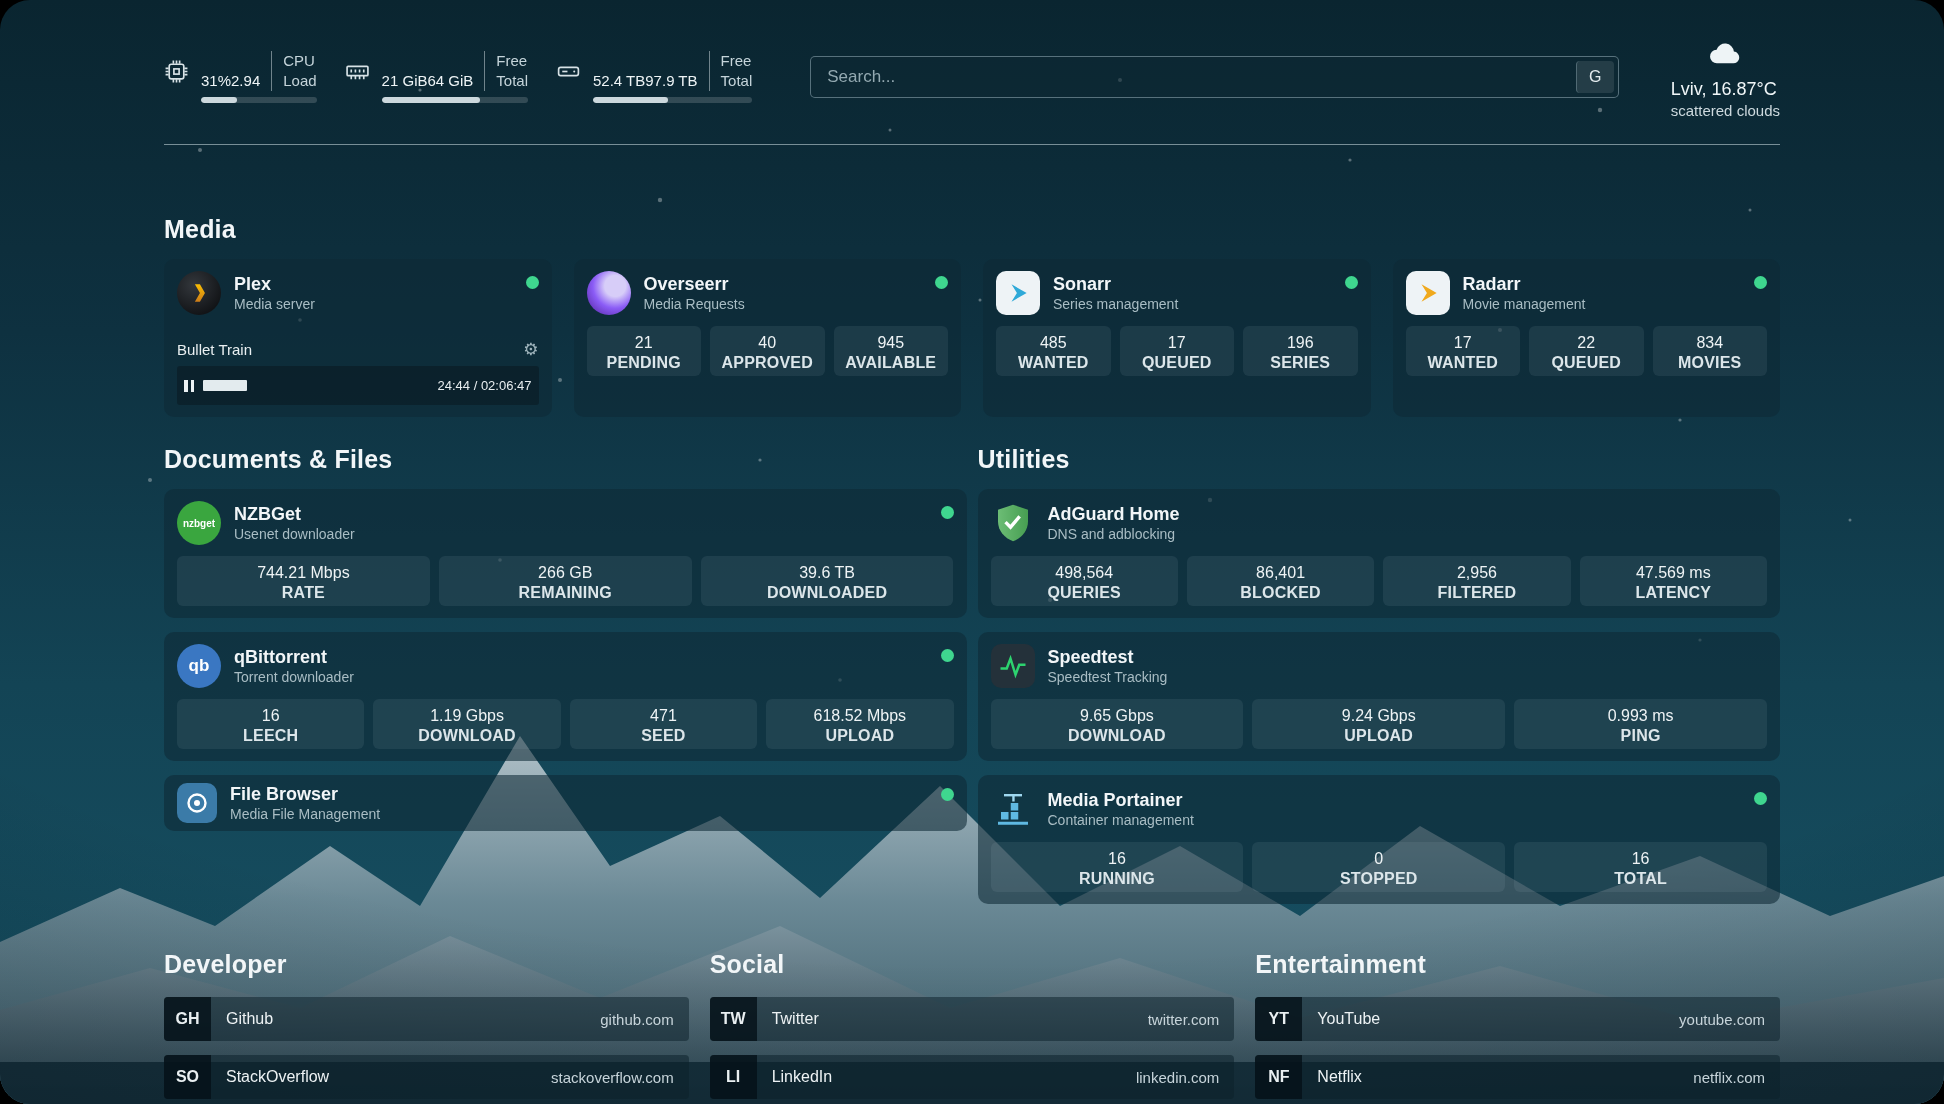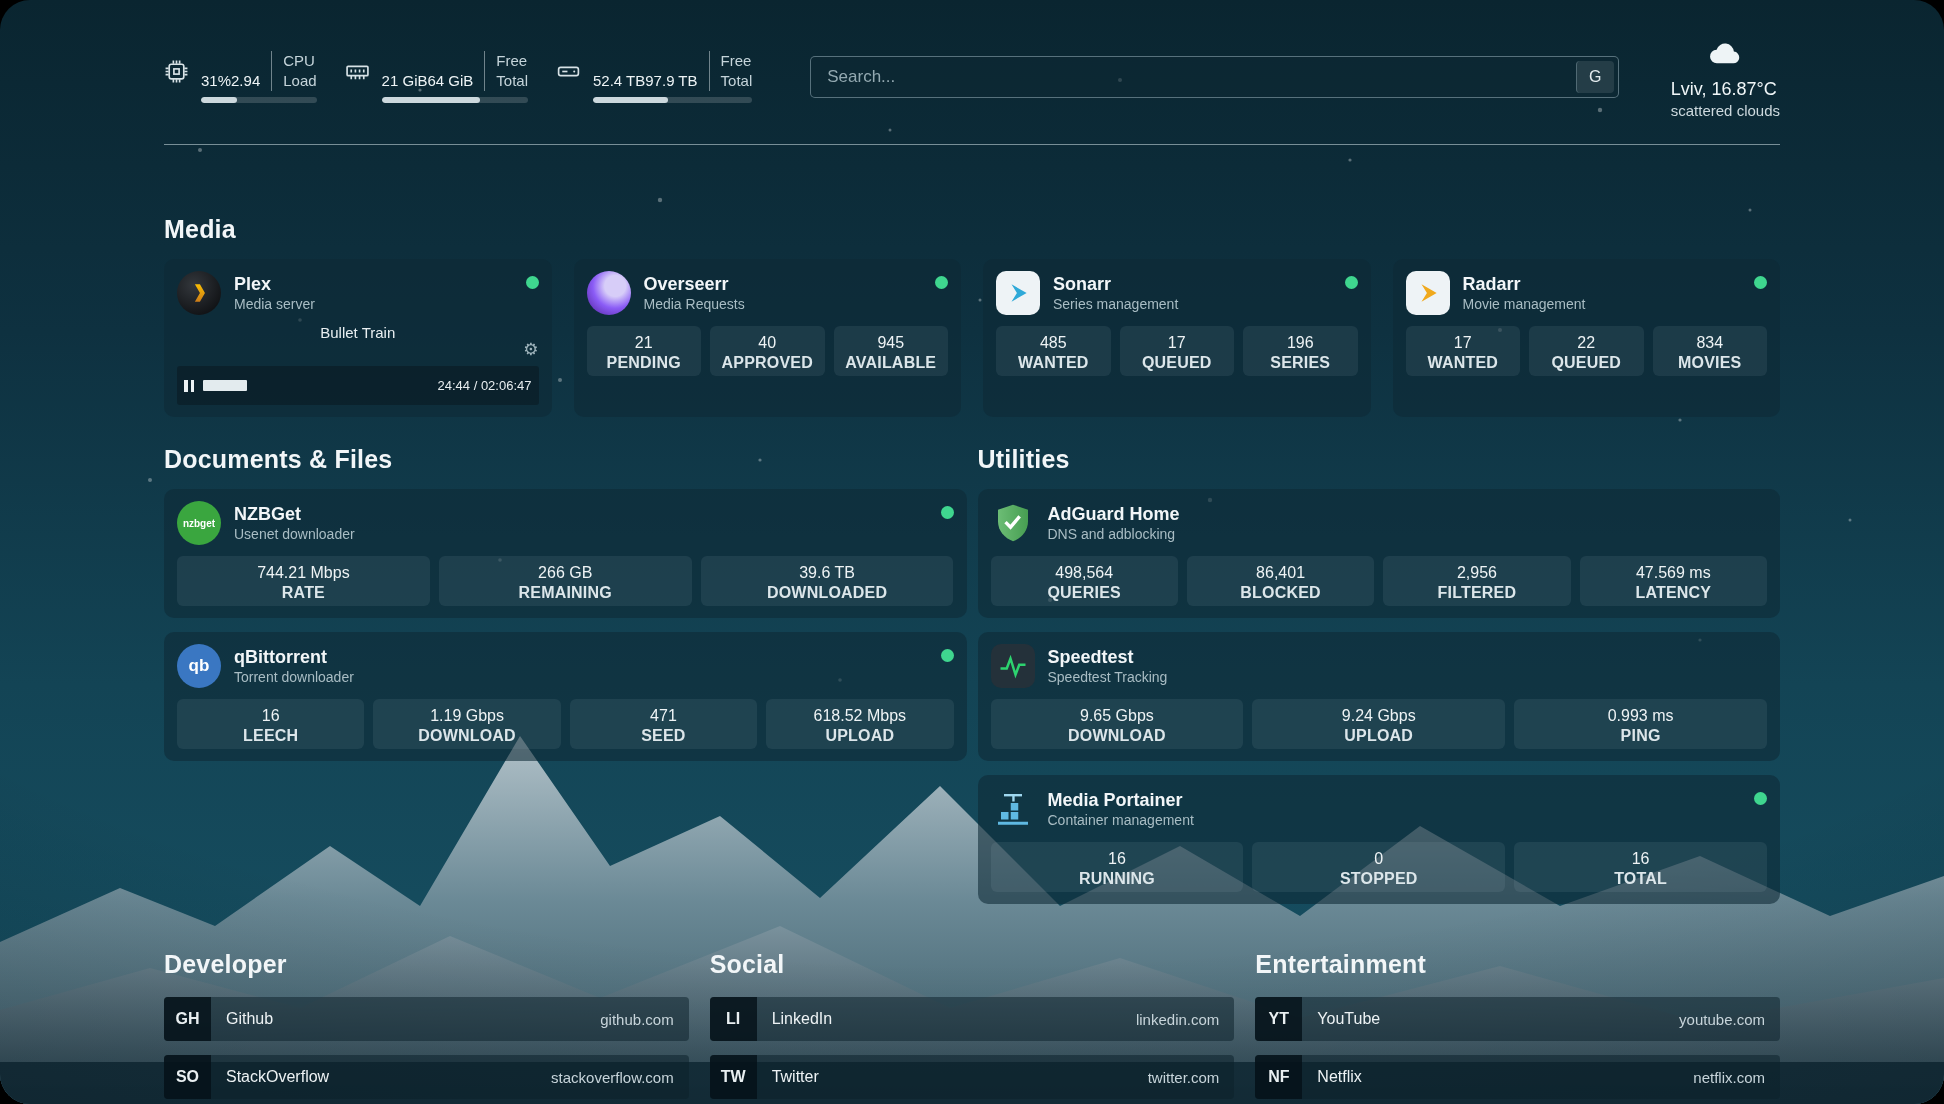--- a/index.html
+++ b/index.html
@@ -65,21 +65,21 @@
   .app-icon.nzbget { border-radius: 50%; background: #3aa63f; }
   .app-icon.nzbget span { color: #fff; font-size: 10px; font-weight: 700; }
   .app-icon.qbittorrent { border-radius: 50%; background: #3a77c2; }
   .app-icon.qbittorrent span { color: #fff; font-size: 17px; font-weight: 700; }
   .app-icon.adguard, .app-icon.portainer { background: transparent; }
   .app-icon.speedtest { background: #24313a; }
   .app-icon.filebrowser { background: #3b7ba8; }
   .app-icon.filebrowser-sm { width: 40px; height: 40px; }
 
   
-  .plex-track-row { display: flex; align-items: center; margin-top: 9px; flex-direction: column; }
+  .plex-track-row { display: flex; align-items: center; margin-top: 26px; }
   .np-title { font-size: 15px; color: #e9eff1; }
   .gear { margin-left: auto; font-size: 17px; color: #9fb4bc; cursor: pointer; line-height: 1; }
   .plex-player { margin-top: 8px; height: 39px; display: flex; align-items: center; gap: 9px; background: rgba(8,20,26,.45); border-radius: 3px; padding: 0 7px; }
   .pause { display: flex; gap: 3px; cursor: pointer; }
   .pause i { display: block; width: 3.5px; height: 12px; background: #ecf2f4; }
   .pbar { flex: 1; height: 11px; position: relative; }
   .pfill { height: 100%; background: #e3ebee; border-radius: 1px; }
   .ptime { font-size: 13px; color: #e8eef0; white-space: nowrap; }
 
   
@@ -424,20 +424,35 @@
               <div class="stat-value">471</div>
               <div class="stat-label">SEED</div>
             </div>
             <div class="stat">
               <div class="stat-value">618.52 Mbps</div>
               <div class="stat-label">UPLOAD</div>
             </div>
           </div>
         </div>
 
+        <div class="card slim">
+          <div class="card-head">
+            <span class="app-icon filebrowser filebrowser-sm">
+              <svg viewBox="0 0 24 24" width="24" height="24">
+                <circle cx="12" cy="12" r="8.5" fill="none" stroke="#fff" stroke-width="2.4"></circle>
+                <circle cx="12" cy="12" r="3" fill="#fff"></circle>
+              </svg>
+            </span>
+            <div class="app-meta">
+              <div class="app-name">File Browser</div>
+              <div class="app-sub">Media File Management</div>
+            </div>
+            <span class="dot"></span>
+          </div>
+        </div>
       </section>
 
       <section class="col">
         <h2 class="sec-title">Utilities</h2>
 
         <div class="card">
           <div class="card-head">
             <span class="app-icon adguard">
               <svg viewBox="0 0 24 24" width="40" height="40">
                 <defs>
@@ -560,29 +575,29 @@
         <div class="bm-row">
           <span class="bm-abbr">DT</span>
           <span class="bm-name">DEV</span>
           <span class="bm-url">dev.to</span>
         </div>
       </div>
 
       <div class="bm-group">
         <h2 class="sec-title">Social</h2>
         <div class="bm-row">
+          <span class="bm-abbr">TW</span>
+          <span class="bm-name">Twitter</span>
+          <span class="bm-url">twitter.com</span>
+        </div>
+        <div class="bm-row">
           <span class="bm-abbr">LI</span>
           <span class="bm-name">LinkedIn</span>
           <span class="bm-url">linkedin.com</span>
         </div>
-        <div class="bm-row">
-          <span class="bm-abbr">TW</span>
-          <span class="bm-name">Twitter</span>
-          <span class="bm-url">twitter.com</span>
-        </div>
       </div>
 
       <div class="bm-group">
         <h2 class="sec-title">Entertainment</h2>
         <div class="bm-row">
           <span class="bm-abbr">YT</span>
           <span class="bm-name">YouTube</span>
           <span class="bm-url">youtube.com</span>
         </div>
         <div class="bm-row">

